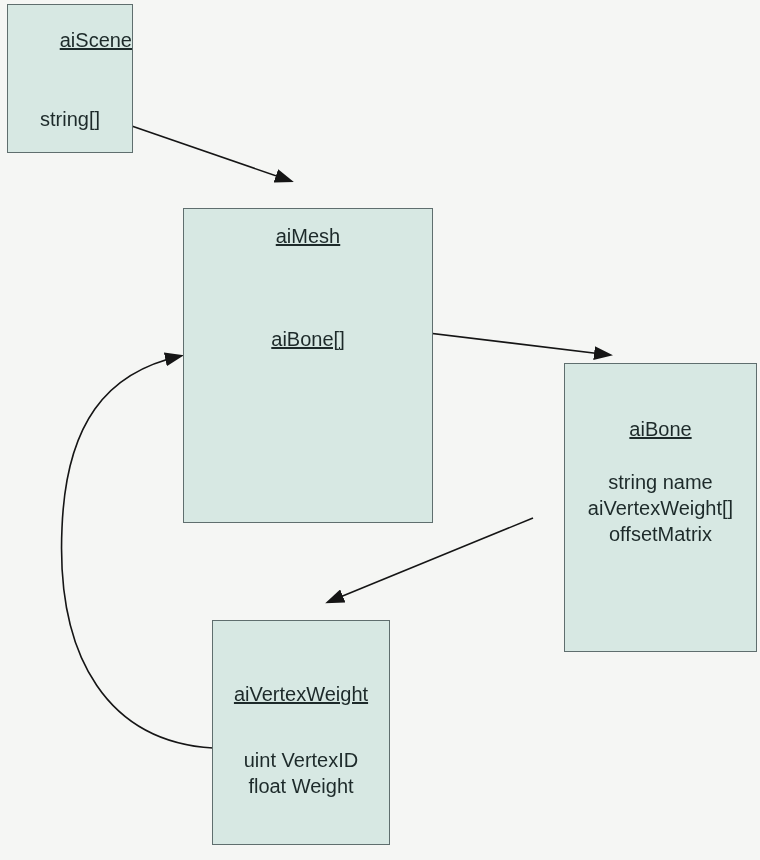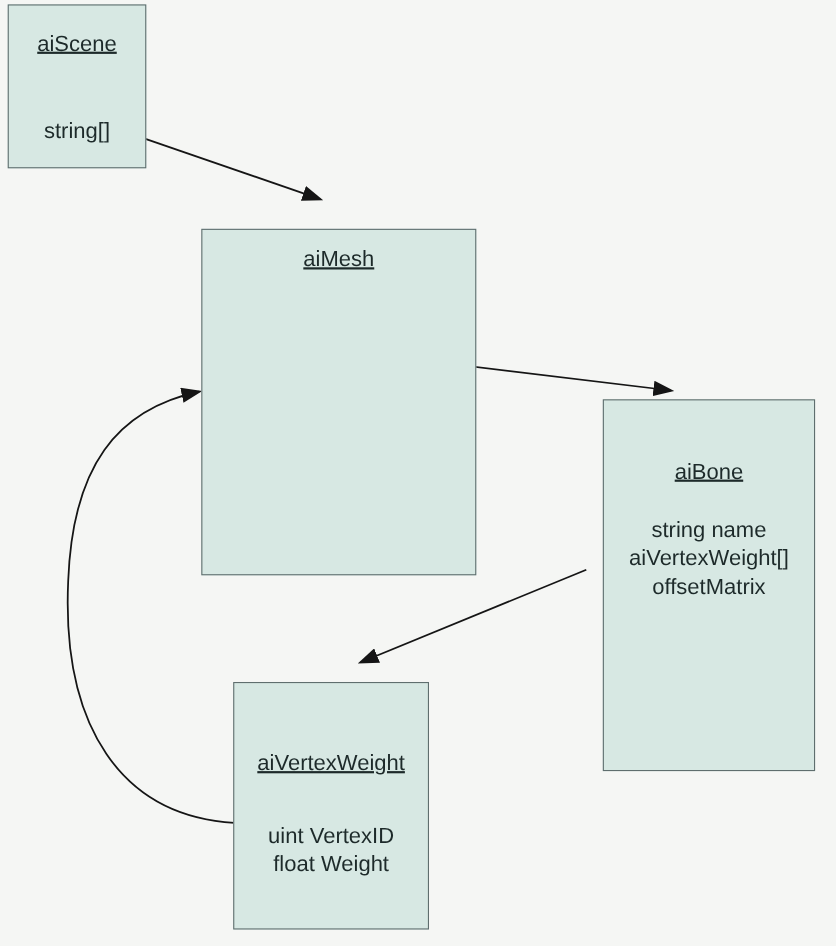--- a/index.html
+++ b/index.html
@@ -47,28 +47,28 @@
   }
   .field {
     display: block;
   }
   .field.link {
     text-decoration: underline;
   }
 
   
   #node-aiscene       { left: 7px;   top: 4px;   width: 126px; height: 149px; }
-  #node-aiscene .node-title  { top: 22px; }
+  #node-aiscene .node-title  { top: 22px; text-align: right; }
   #node-aiscene .node-fields { top: 101px; }
 
   #node-aimesh        { left: 183px; top: 195px; width: 250px; height: 315px; margin-top: 13px; }
   #node-aimesh .node-title   { top: 14px; }
   #node-aimesh .node-fields  { top: 117px; }
 
-  #node-aibone        { left: 548px; top: 363px; width: 193px; height: 338px; }
+  #node-aibone        { left: 564px; top: 363px; width: 193px; height: 289px; }
   #node-aibone .node-title   { top: 52px; }
   #node-aibone .node-fields  { top: 105px; }
 
   #node-aivertexweight { left: 212px; top: 620px; width: 178px; height: 225px; }
   #node-aivertexweight .node-title  { top: 60px; }
   #node-aivertexweight .node-fields { top: 126px; }
 
   .edge {
     fill: none;
     stroke: #151515;
@@ -95,20 +95,21 @@
   <div class="node" id="node-aiscene">
     <div class="node-title">aiScene</div>
     <div class="node-fields">
       <span class="field">string[]</span>
     </div>
   </div>
 
   <div class="node" id="node-aimesh">
     <div class="node-title">aiMesh</div>
     <div class="node-fields">
+      <span class="field link">aiBone[]</span>
     </div>
   </div>
 
   <div class="node" id="node-aibone">
     <div class="node-title">aiBone</div>
     <div class="node-fields">
       <span class="field">string name</span>
       <span class="field">aiVertexWeight[]</span>
       <span class="field">offsetMatrix</span>
     </div>

